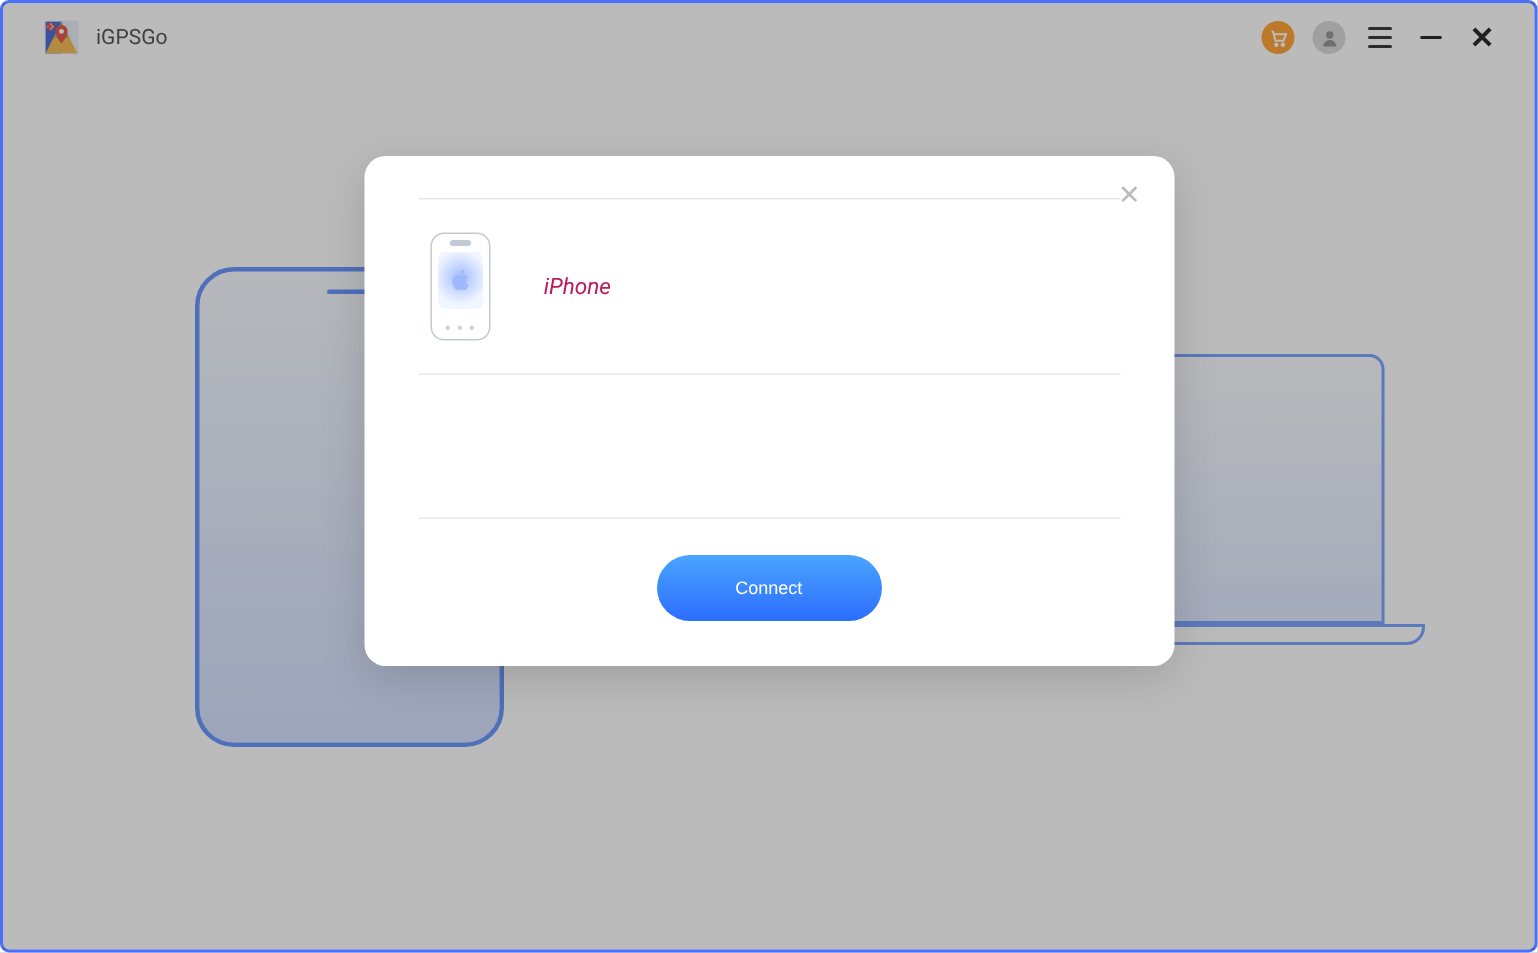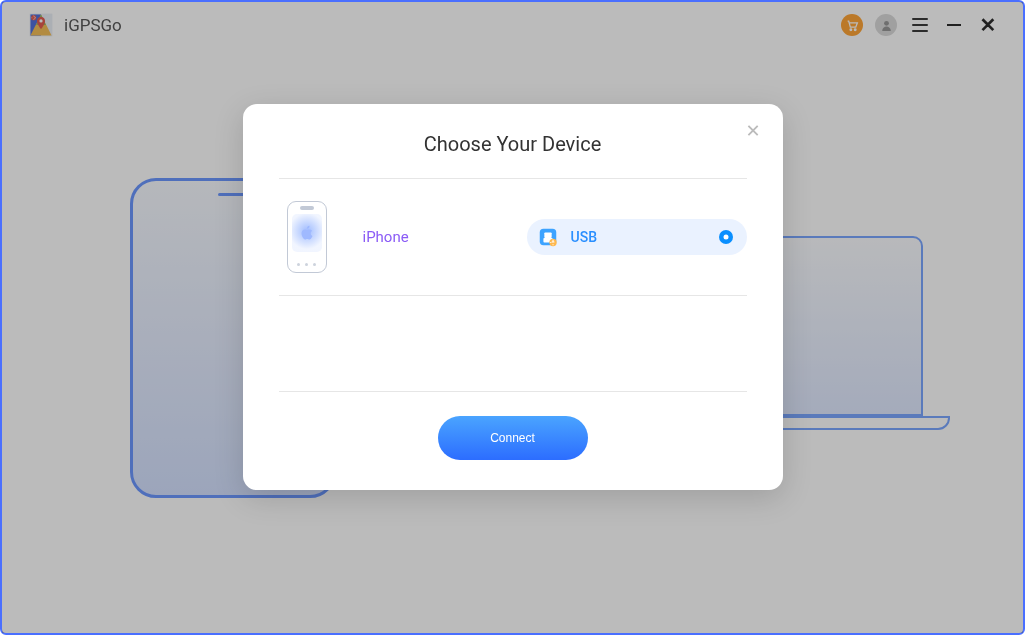--- a/index.html
+++ b/index.html
@@ -25,21 +25,21 @@
       padding: 0 20px 0 26px;
       position: relative;
       z-index: 2;
     }
     .app-logo {
       width: 26px;
       height: 26px;
       margin-right: 10px;
     }
     .app-name {
-      font-size: 17px;
+      font-size: 14px;
       color: #444;
       font-weight: 400;
     }
     .titlebar-spacer { flex: 1; }
     .titlebar-btn {
       width: 30px;
       height: 30px;
       display: flex;
       align-items: center;
       justify-content: center;
@@ -223,22 +223,23 @@
       position: absolute;
       bottom: 6px;
       left: 0; right: 0;
       display: flex;
       justify-content: center;
       gap: 5px;
     }
     .thumb-dots span { width:3px; height:3px; border-radius:50%; background:#cdd3dd; }
     .device-name {
       font-size: 15px;
-      color: #8b5cf6;
+      color: #be185d;
       flex: 0 0 auto;
+      font-style: italic;
     }
     .device-row-spacer { flex: 1; }
     .connection-pill {
       width: 220px;
       height: 36px;
       background: #eaf2ff;
       border-radius: 18px;
       display: flex;
       align-items: center;
       padding: 0 14px 0 10px;
@@ -350,51 +351,37 @@
     <div class="laptop-illustration">
       <div class="laptop-screen"></div>
       <div class="laptop-base"></div>
     </div>
   </div>
 
   <div class="overlay"></div>
 
   <div class="modal">
     <div class="modal-close">✕</div>
-    <div class="modal-title">Choose Your Device</div>
     <div class="modal-divider"></div>
 
     <div class="device-row">
       <div class="device-thumb">
         <div class="device-thumb-inner">
           <svg width="16" height="16" viewBox="0 0 24 24" fill="#9fb9ff">
             <path d="M17.5 12.5c0-2.6 2.1-3.8 2.2-3.9-1.2-1.7-3-2-3.7-2-1.6-.2-3.1.9-3.9.9-.8 0-2-.9-3.3-.9-1.7 0-3.3 1-4.2 2.5-1.8 3.1-.5 7.7 1.3 10.2.9 1.2 1.9 2.6 3.2 2.5 1.3-.1 1.8-.8 3.3-.8 1.5 0 2 .8 3.3.8 1.4 0 2.2-1.2 3.1-2.5.7-1 1-1.9 1.3-2.9-.1 0-2.6-1-2.6-3.9zM14.8 4.4c.7-.9 1.2-2.1 1-3.4-1 0-2.3.7-3 1.5-.7.8-1.2 2-1.1 3.2 1.2.1 2.4-.6 3.1-1.3z"></path>
           </svg>
         </div>
         <div class="thumb-dots">
             <span></span>
             <span></span>
             <span></span>
           </div>
       </div>
       <div class="device-name">iPhone</div>
       <div class="device-row-spacer"></div>
-      <div class="connection-pill">
-        <div class="conn-icon">
-          <svg width="22" height="22" viewBox="0 0 24 24">
-            <rect x="3" y="3" width="18" height="18" rx="4" fill="#3da3ff"></rect>
-            <rect x="8" y="7" width="8" height="6" rx="1" fill="#fff"></rect>
-            <rect x="7" y="13" width="10" height="5" rx="1" fill="#fff"></rect>
-            <circle cx="17.5" cy="18" r="4" fill="#ffb84d"></circle>
-            <path d="M17.5 15 l0 3 M16 17.5 l3 0 M17.5 21 l0 -1 M14.5 18 l1 0" stroke="#fff" stroke-width="1.1"></path>
-          </svg>
-        </div>
-        <div class="conn-label">USB</div>
-        <div class="conn-radio"></div>
-      </div>
     </div>
 
     <div class="modal-gap"></div>
 
     <button class="connect-btn">Connect</button>
   </div>
 
 </div>
 
 </body></html>

